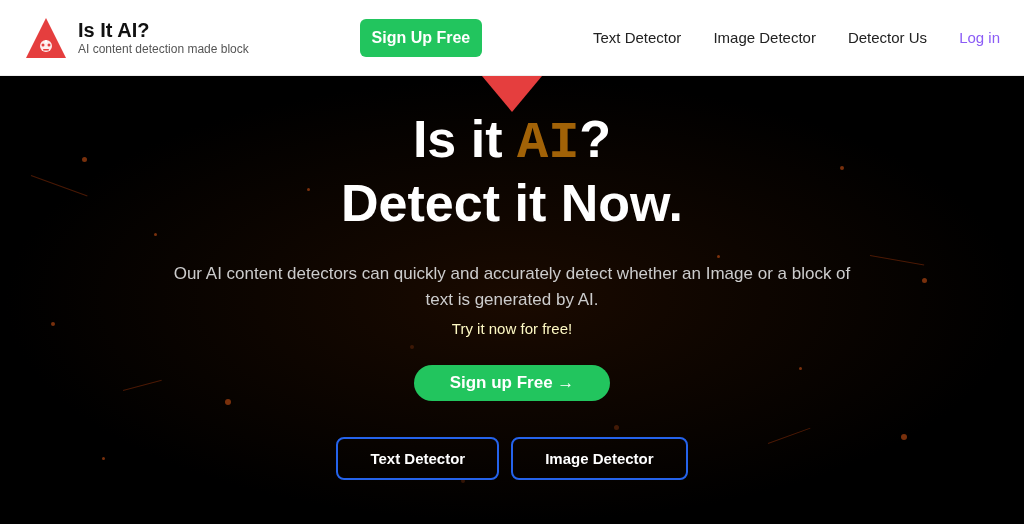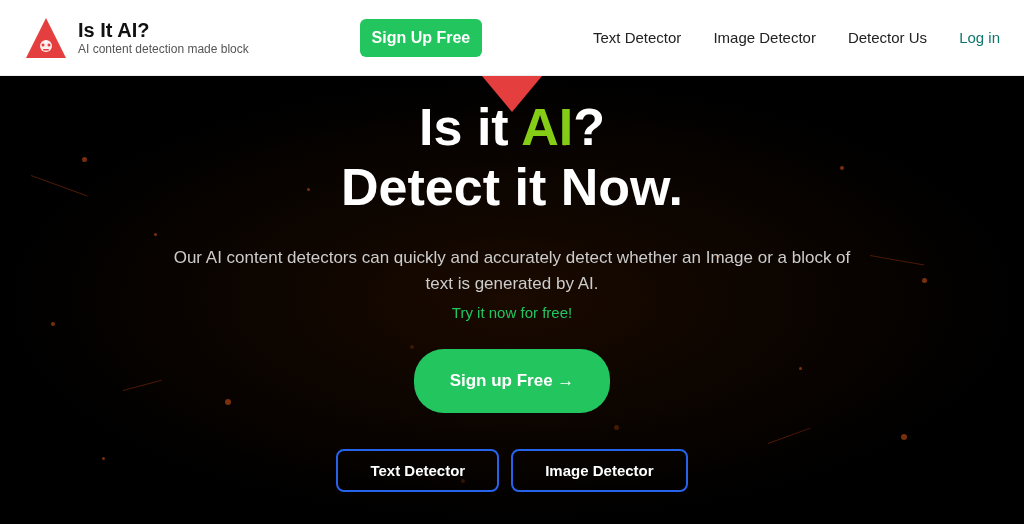--- a/index.html
+++ b/index.html
@@ -60,21 +60,21 @@
       gap: 32px;
     }
     .nav-link {
       font-size: 15px;
       color: #222;
       cursor: pointer;
       text-decoration: none;
     }
     .nav-login {
       font-size: 15px;
-      color: #0f766e;
+      color: #8b5cf6;
       cursor: pointer;
       text-decoration: none;
       font-weight: 500;
     }
 
     
     .hero {
       position: relative;
       width: 1024px;
       height: 448px;
@@ -125,47 +125,48 @@
       margin-top: -10px;
     }
 
     .hero-title-line1 {
       font-size: 52px;
       font-weight: 800;
       color: #fff;
       line-height: 1.15;
     }
     .hero-title-line1 .ai-red {
-      color: #84cc16;
+      color: #a16207;
+      font-family: Liberation Mono, monospace;
     }
     .hero-title-line2 {
       font-size: 52px;
       font-weight: 800;
       color: #fff;
       line-height: 1.15;
       margin-bottom: 28px;
     }
     .hero-desc {
       font-size: 17px;
       color: #ccc;
       max-width: 680px;
       line-height: 1.5;
       margin-bottom: 8px;
     }
     .hero-try {
       font-size: 15px;
-      color: #22c55e;
+      color: #fef9c3;
       margin-bottom: 28px;
     }
     .signup-btn-hero {
       background: #22c55e;
       color: #fff;
       border: none;
       border-radius: 30px;
-      padding: 22px 36px;
+      padding: 8px 36px;
       font-size: 17px;
       font-weight: 600;
       cursor: pointer;
       display: flex;
       align-items: center;
       gap: 8px;
       margin-bottom: 36px;
     }
     .hero-buttons {
       display: flex;

